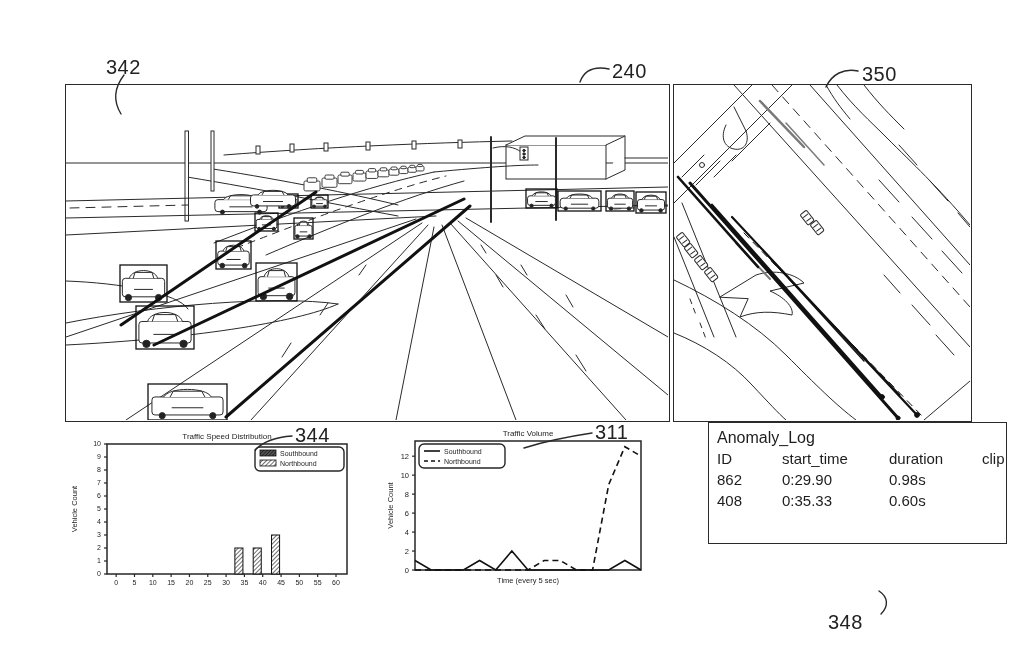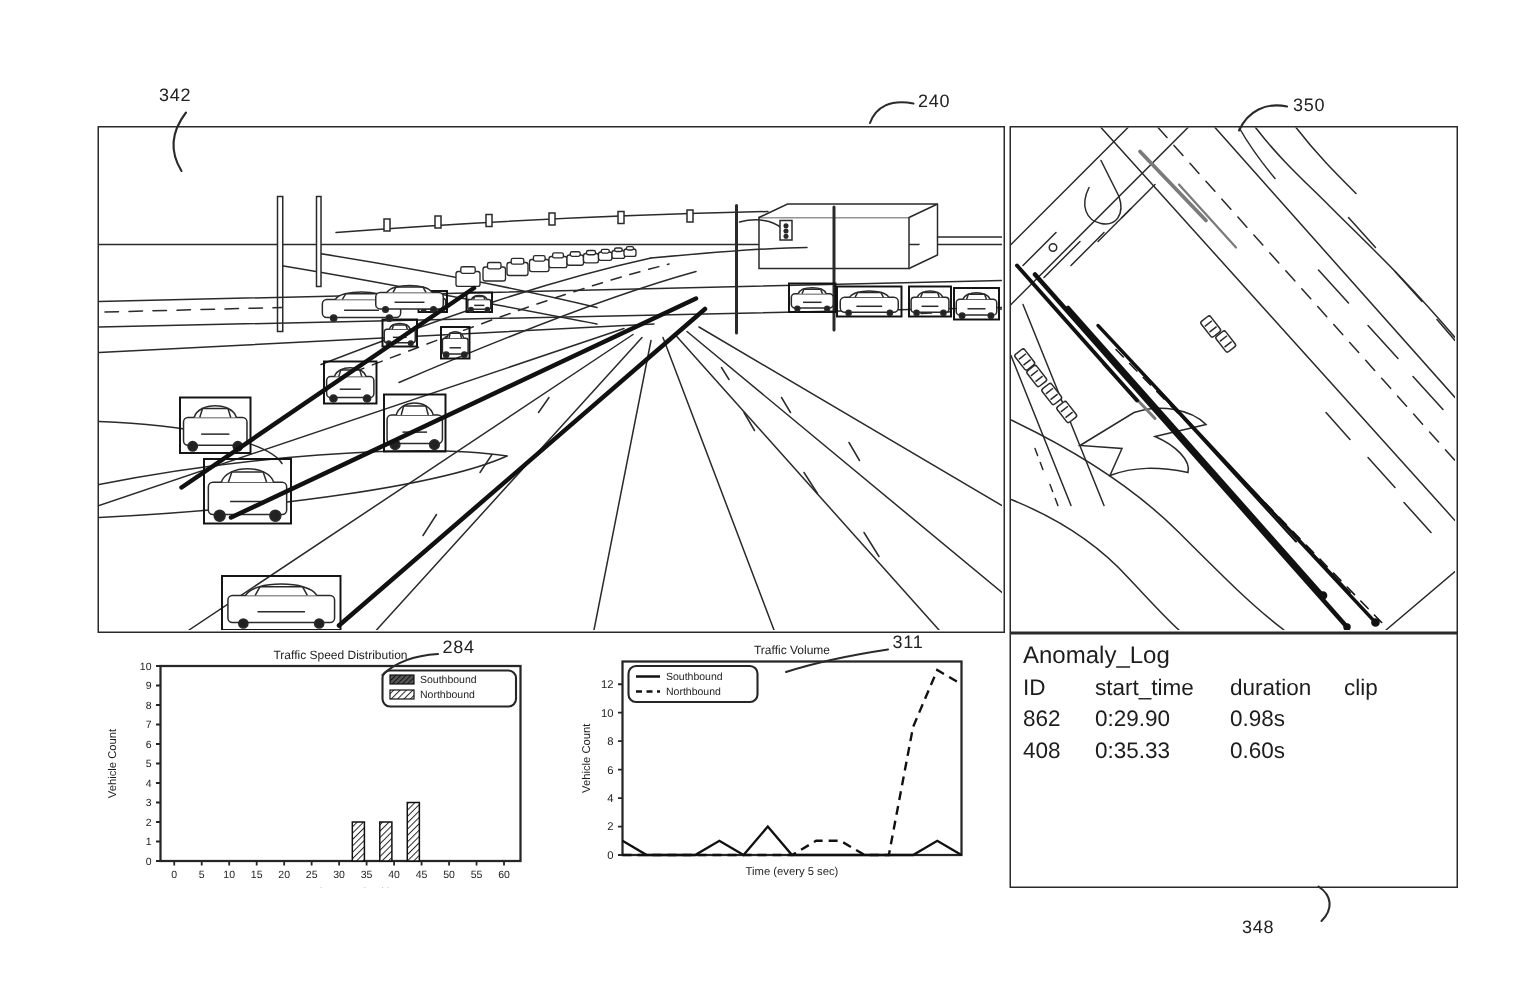--- a/index.html
+++ b/index.html
@@ -1,24 +1,24 @@
 <!DOCTYPE html>
 <html><head>
 <meta charset="utf-8">
 <style>
   html,body{margin:0;padding:0;background:#fff;}
   .canvas{position:relative;width:1024px;height:656px;background:#fff;overflow:hidden;
           font-family:"Liberation Sans","DejaVu Sans",sans-serif;color:#222;}
   .panel{position:absolute;border:1.6px solid #2a2a2a;background:#fff;box-sizing:border-box;}
-  .figlabel{position:absolute;font-size:12px;color:#222;letter-spacing:0.5px;}
+  .figlabel{position:absolute;font-size:20px;color:#222;letter-spacing:0.5px;}
   .overlay{position:absolute;left:0;top:0;pointer-events:none;}
   .chart{position:absolute;}
   #anomaly-content{padding:4px 8px;font-size:15px;line-height:21px;color:#1d1d1d;}
   .alog-title{font-size:16px;}
-  .alog-row{display:grid;grid-template-columns:48px 90px 76px auto;}
+  .alog-row{display:grid;grid-template-columns:48px 90px 76px auto;gap:17px;}
   svg{display:block;}
 </style>
 </head>
 <body>
 
 <div class="canvas">
 
   <div class="panel" id="main-view" style="left:65px;top:84px;width:605px;height:338px">
     <svg id="scene" width="602" height="335" viewBox="0 0 602 335">
       <g stroke="#2a2a2a" stroke-width="1" fill="none" stroke-linecap="round">
@@ -368,21 +368,21 @@
         <path d="M84,160 L190,276" stroke-width="1.4"></path>
         <path d="M100,178 L226,310" stroke-width="1.2"></path>
         <path d="M70,148 L250,333" stroke-width="1" stroke-dasharray="7,6"></path>
         <circle cx="208" cy="312" r="2.4" fill="#111"></circle>
         <circle cx="243" cy="330" r="2.4" fill="#111"></circle>
         <circle cx="224" cy="333" r="2" fill="#111"></circle>
       </g>
     </svg>
   </div>
 
-  <div class="panel" id="anomaly-panel" style="left:673px;top:422px;width:299px;height:170px">
+  <div class="panel" id="anomaly-panel" style="left:708px;top:422px;width:299px;height:122px">
     <div id="anomaly-content">
       <div class="alog-title">Anomaly_Log</div>
       <div id="alog-header" class="alog-row">
           <div>ID</div>
           <div>start_time</div>
           <div>duration</div>
           <div>clip</div>
         </div>
       <div id="alog-rows">
           <div class="alog-row">
@@ -507,16 +507,16 @@
       <path d="M609,69 C594,66 584,71 580,82"></path>
       <path d="M858,71 C844,68 832,74 826,87"></path>
       <path d="M292,436 C276,437 263,442 255,450"></path>
       <path d="M592,433 C572,436 546,441 524,448"></path>
       <path d="M879,591 C888,597 889,606 881,614"></path>
     </g>
   </svg>
   <div class="figlabel" style="left:106px;top:56px">342</div>
   <div class="figlabel" style="left:612px;top:60px">240</div>
   <div class="figlabel" style="left:862px;top:63px">350</div>
-  <div class="figlabel" style="left:295px;top:424px">284</div>
+  <div class="figlabel" style="left:295px;top:424px">344</div>
   <div class="figlabel" style="left:595px;top:421px">311</div>
   <div class="figlabel" style="left:828px;top:611px">348</div>
 </div>
 
 </body></html>

